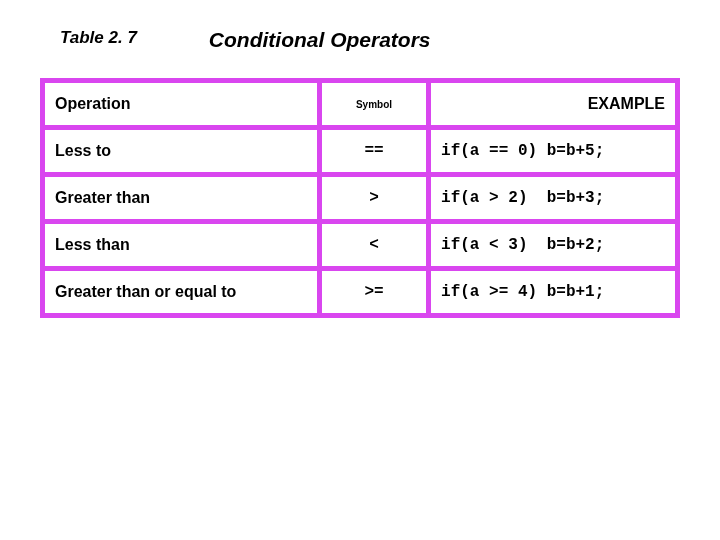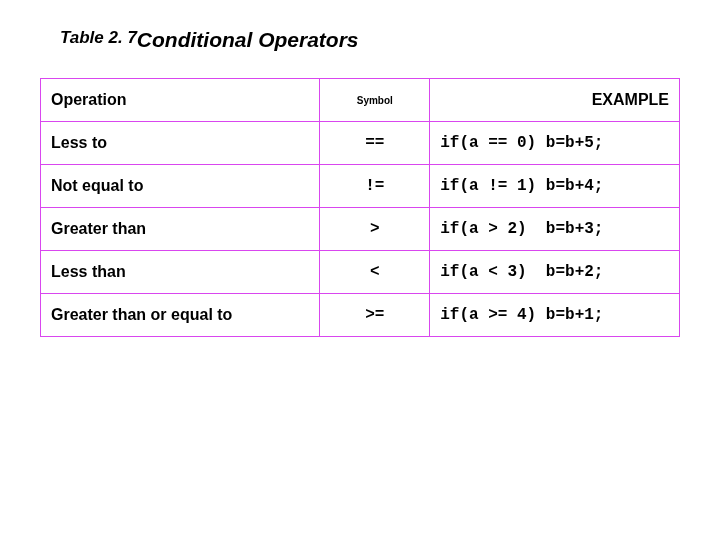--- a/index.html
+++ b/index.html
@@ -9,41 +9,42 @@
       width: 720px;
       height: 540px;
       background: #ffffff;
       font-family: Arial, Helvetica, sans-serif;
     }
     .wrap {
       padding: 28px 40px 0 40px;
     }
     .title-line {
       display: flex;
+      gap: 72px;
       margin-bottom: 26px;
       margin-left: 20px;
     }
     .title-left {
       font-weight: bold;
       font-style: italic;
       font-size: 17px;
       color: #000;
     }
     .title-right {
       font-weight: bold;
       font-style: italic;
       font-size: 21px;
       color: #000;
     }
     table {
       border-collapse: collapse;
       width: 100%;
     }
     td, th {
-      border: 1px solid #d946ef;
+      border: 5px solid #d946ef;
       padding: 12px 10px;
       vertical-align: middle;
       font-size: 16px;
       color: #000;
       text-align: left;
     }
     .col-op { width: 280px; }
     .col-sym { width: 110px; text-align: center; }
     .col-ex { width: 250px; }
     .hdr .col-op { font-weight: bold; font-family: Arial; }
@@ -68,25 +69,20 @@
       <td class="col-op">Operation</td>
       <td class="col-sym">Symbol</td>
       <td class="col-ex">EXAMPLE</td>
     </tr>
     <tr>
       <td class="col-op op-cell">Less to</td>
       <td class="col-sym sym-cell">==</td>
       <td class="col-ex ex-cell">if(a == 0) b=b+5;</td>
     </tr>
     <tr>
-      <td class="col-op op-cell">Not equal to</td>
-      <td class="col-sym sym-cell">!=</td>
-      <td class="col-ex ex-cell">if(a != 1) b=b+4;</td>
-    </tr>
-    <tr>
       <td class="col-op op-cell">Greater than</td>
       <td class="col-sym sym-cell">&gt;</td>
       <td class="col-ex ex-cell">if(a &gt; 2)  b=b+3;</td>
     </tr>
     <tr>
       <td class="col-op op-cell">Less than</td>
       <td class="col-sym sym-cell">&lt;</td>
       <td class="col-ex ex-cell">if(a &lt; 3)  b=b+2;</td>
     </tr>
     <tr>

